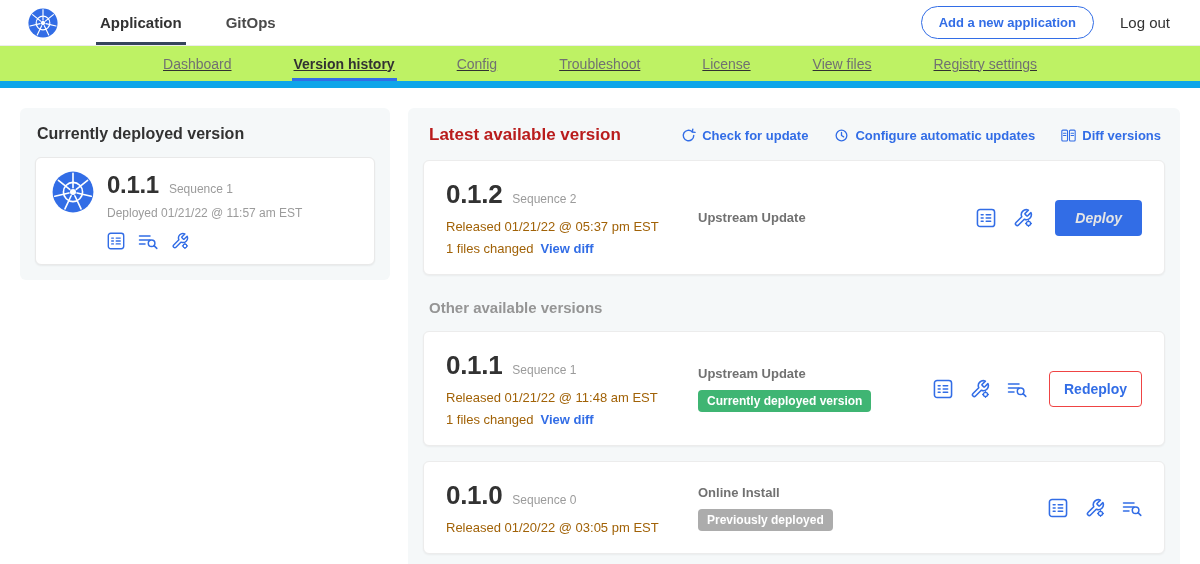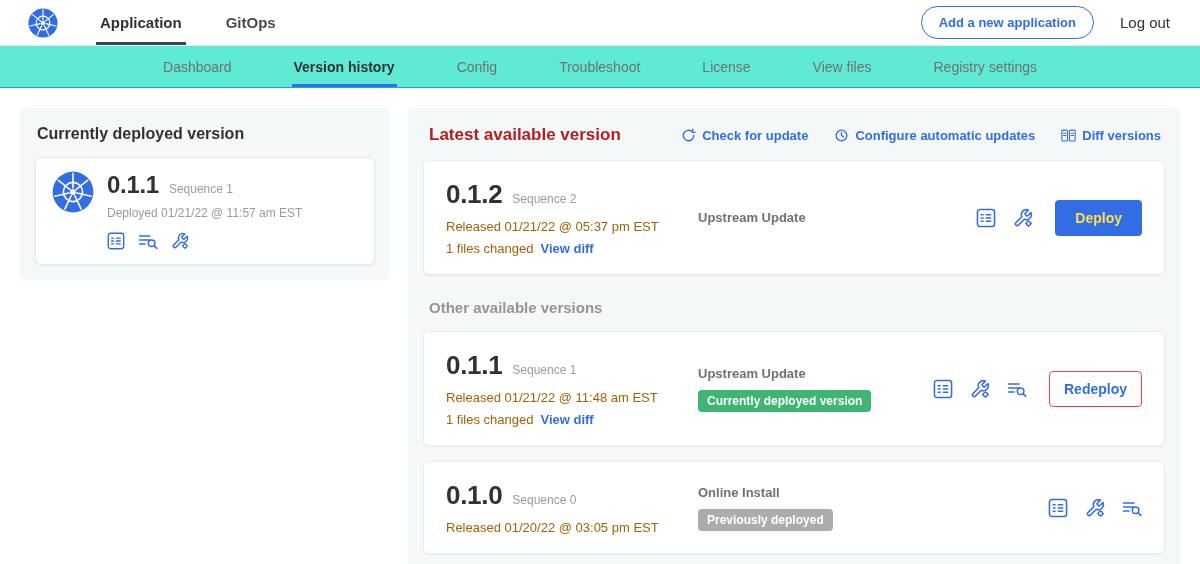--- a/index.html
+++ b/index.html
@@ -36,23 +36,23 @@
   .pill-btn {
     background: #fff; color: #326de6;
     border: 1px solid #326de6; border-radius: 17px;
     padding: 8px 17px; font-size: 13px; font-weight: 700;
     cursor: pointer; margin-right: 26px;
   }
   .logout { font-size: 15px; color: #323232; cursor: pointer; }
 
   
   .subnav {
-    height: 42px; background: #5eead4;
-    border-bottom: 1px solid #0ea5e9;
-    display: flex; justify-content: center;
+    height: 42px; background: #bef264;
+    border-bottom: 7px solid #0ea5e9;
+    display: flex; justify-content: center; text-decoration: underline;
   }
   .subnav-item {
     display: flex; align-items: center;
     height: 100%; padding: 3px 2px 0;
     margin: 0 29px;
     font-size: 14px; color: #717171;
     border-bottom: 3px solid transparent;
     cursor: pointer; white-space: nowrap;
   }
   .subnav-item.active { color: #323232; font-weight: 700; border-bottom-color: #326de6; }
@@ -107,24 +107,24 @@
   .vc-mid { flex: 1; padding-right: 10px; }
   .source-label { font-size: 13px; font-weight: 700; color: #717171; }
   .badge {
     display: inline-block; margin-top: 9px;
     color: #fff; font-size: 12px; font-weight: 700;
     padding: 4px 9px; border-radius: 4px;
     white-space: nowrap;
   }
   .vc-right { display: flex; align-items: center; gap: 17px; }
   .btn-primary {
-    background: #326de6; color: #fde047;
+    background: #326de6; color: #e5e5e5;
     border: none; border-radius: 4px;
     font-size: 14px; font-weight: 700;
-    padding: 10px 20px; cursor: pointer; margin-left: 5px;
+    padding: 10px 20px; cursor: pointer; margin-left: 5px; font-style: italic;
   }
   .btn-outline {
     background: #fff; color: #326de6;
     border: 1px solid #ef4444; border-radius: 4px;
     font-size: 14px; font-weight: 700;
     padding: 9px 14px; cursor: pointer; margin-left: 5px;
   }
   .other-title { margin: 24px 6px 0; font-size: 15px; font-weight: 600; color: #959595; }
 </style>
 </head>

